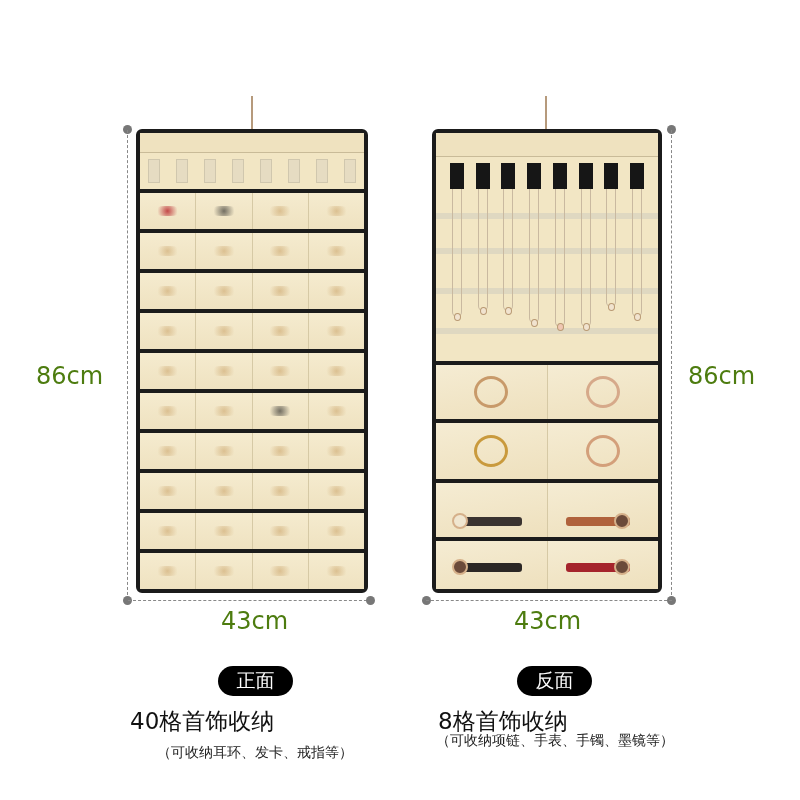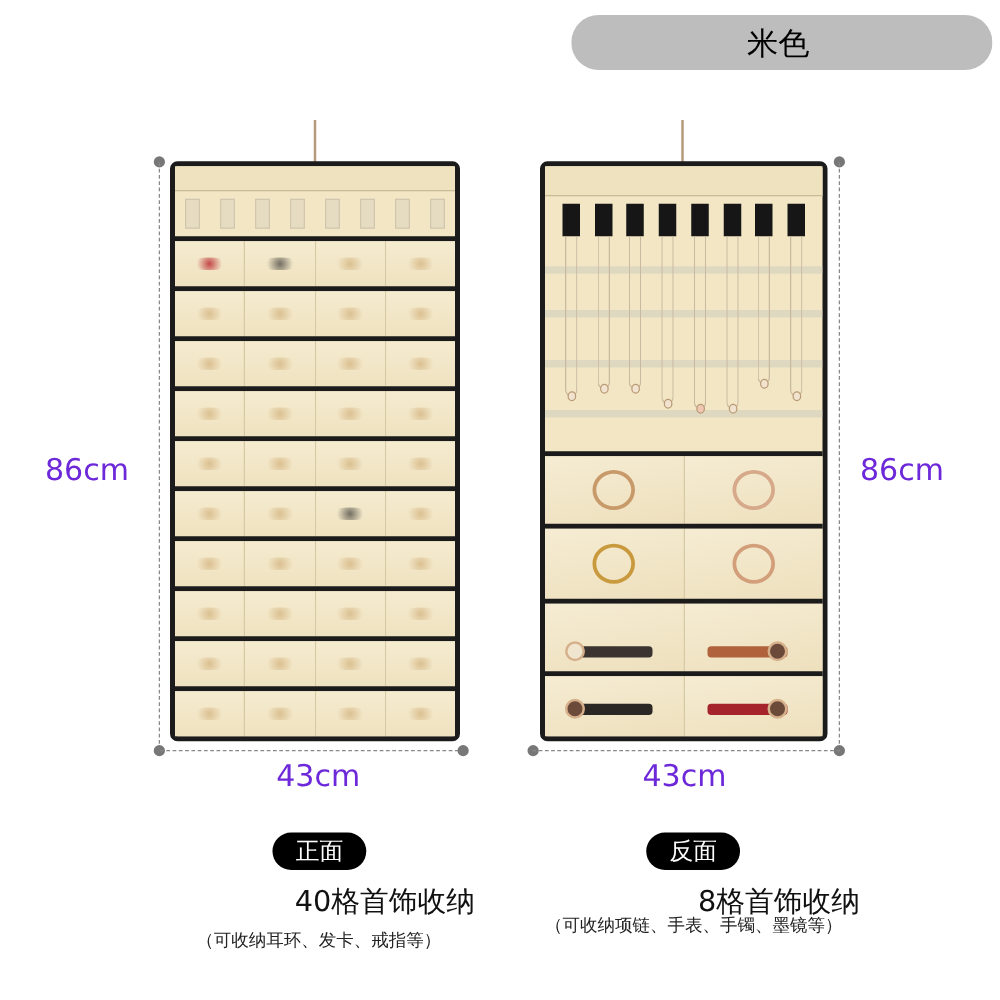--- a/index.html
+++ b/index.html
@@ -8,21 +8,21 @@
 
     
     .top-badge { position: absolute; left: 457px; top: 12px; width: 337px; height: 44px; border-radius: 22px; overflow: hidden; display: flex; }
     .top-badge .left { background: #000; color: #fff; width: 208px; display: flex; align-items: center; justify-content: center; font-size: 25px; padding-left: 4px; }
     .top-badge .right { background: #bdbdbd; color: #000; flex: 1; display: flex; align-items: center; justify-content: center; font-size: 25px; padding-right: 6px; }
 
     
     .vline { position: absolute; width: 0; border-left: 1px dashed #888; }
     .hline { position: absolute; height: 0; border-top: 1px dashed #888; }
     .dot { position: absolute; width: 9px; height: 9px; border-radius: 50%; background: #777; }
-    .dim-label { position: absolute; font-size: 24px; color: #6d28d9; font-family: "DejaVu Sans", sans-serif; }
+    .dim-label { position: absolute; font-size: 24px; color: #4d7c0f; font-family: "DejaVu Sans", sans-serif; }
 
     
     .organizer { position: absolute; background: #f2e6c4; border: 4px solid #1b1b1b; border-radius: 6px; }
     .hook-stem { position: absolute; width: 2px; background: #b69a7c; }
 
     .org-left { left: 136px; top: 129px; width: 232px; height: 464px; }
     .org-right { left: 432px; top: 129px; width: 230px; height: 464px; }
 
     .header-band { position: absolute; left: 0; right: 0; top: 0; height: 20px; background: #efe2bf; border-bottom: 1px solid #c9bb98; }
     .top-slots { position: absolute; left: 8px; right: 8px; top: 26px; height: 28px; display: flex; justify-content: space-between; }
@@ -46,28 +46,27 @@
 
     .big-row { position: absolute; left: 0; right: 0; border-top: 4px solid #1b1b1b; display: flex; }
     .big-row .cell { flex: 1; border-right: 1px solid #d6c9a5; position: relative; background: linear-gradient(170deg, #f5ecd3 0%, #eee0bd 100%); }
     .big-row .cell:last-child { border-right: none; }
     .bangle { position: absolute; width: 34px; height: 32px; border-radius: 50%; border: 3px solid #c89a6a; left: 50%; top: 50%; transform: translate(-50%,-50%); }
     .watch { position: absolute; left: 22px; width: 64px; height: 9px; border-radius: 3px; }
     .watch .face { position: absolute; left: -6px; top: -4px; width: 16px; height: 16px; border-radius: 50%; background: #6b4a3a; border: 2px solid #d5b08a; }
 
     
     .pill { position: absolute; height: 30px; background: #000; color: #fff; border-radius: 15px; font-size: 19px; display: flex; align-items: center; justify-content: center; }
-    .caption-main { position: absolute; font-size: 23px; color: #111; text-align: right; }
+    .caption-main { position: absolute; font-size: 23px; color: #111; text-align: left; }
     .caption-sub { position: absolute; font-size: 14px; color: #222; text-align: center; }
   </style>
 </head>
 <body>
 
 <div class="top-badge">
-  <div class="right">米色</div>
 </div>
 
 <div class="dot" style="left:123px; top:125px;"></div>
 <div class="vline" style="left:127px; top:130px; height:470px;"></div>
 <div class="dot" style="left:123px; top:596px;"></div>
 <div class="dim-label" style="left:36px; top:362px;">86cm</div>
 
 <div class="dot" style="left:667px; top:125px;"></div>
 <div class="vline" style="left:671px; top:130px; height:470px;"></div>
 <div class="dot" style="left:667px; top:596px;"></div>

